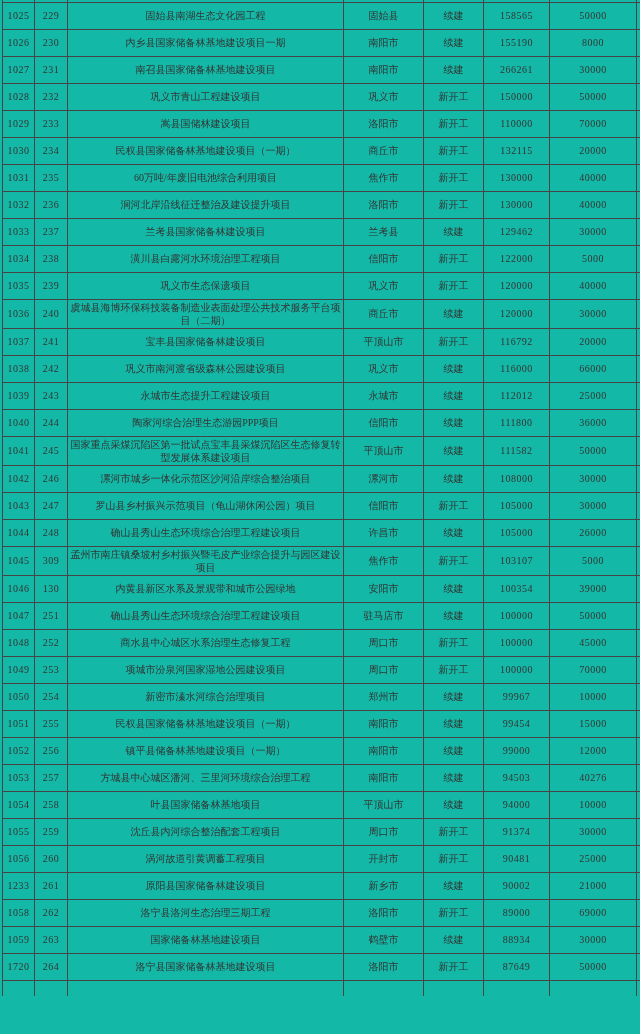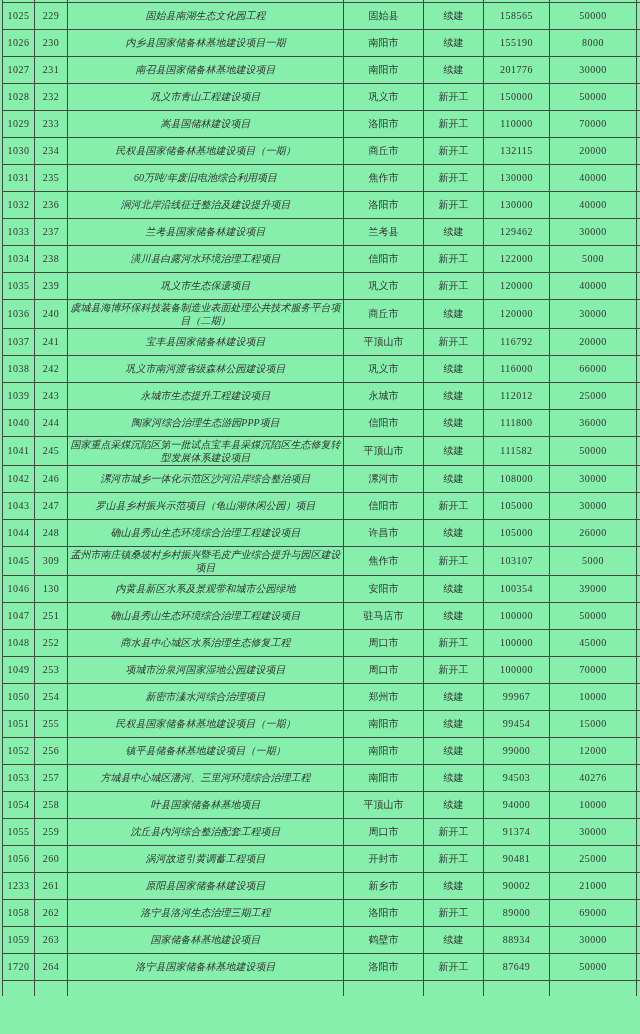--- a/index.html
+++ b/index.html
@@ -5,21 +5,21 @@
   html, body {
     margin: 0;
     padding: 0;
     background: #ffffff;
   }
   #screen {
     position: relative;
     width: 640px;
     height: 1034px;
     overflow: hidden;
-    background: #86efac;
+    background: #14b8a6;
     font-family: "Liberation Serif", "DejaVu Serif", serif;
     color: #333333;
   }
   table.projects {
     border-collapse: collapse;
     table-layout: fixed;
     margin-left: 2px;
     width: 640px;
   }
   table.projects td {
@@ -28,21 +28,21 @@
     vertical-align: middle;
     overflow: hidden;
     padding: 1px 2px;
     font-size: 10px;
     line-height: 13px;
     word-break: break-all;
   }
   tr.data-row { height: 27px; }
   td.c-no, td.c-seq { font-size: 10.5px; letter-spacing: 0.5px; }
   td.c-value1, td.c-value2 { font-size: 10.5px; letter-spacing: 0.5px; }
-  td.c-project { padding: 2px 2px; font-style: italic; }
+  td.c-project { padding: 2px 2px; }
   td.c-sliver { border-right: none; padding: 0; }
   tr.partial-top { height: 2px; }
   tr.partial-top td { border-top: none; padding: 0; line-height: 0; font-size: 0; }
   tr.partial-bottom { height: 16px; }
   tr.partial-bottom td { border-bottom: none; padding: 0; line-height: 0; font-size: 0; }
 </style>
 </head>
 <body>
 
 <div id="screen">
@@ -87,21 +87,21 @@
           <td class="c-value1">155190</td>
           <td class="c-value2">8000</td>
           <td class="c-sliver"></td>
         </tr>
         <tr class="data-row">
           <td class="c-no">1027</td>
           <td class="c-seq">231</td>
           <td class="c-project">南召县国家储备林基地建设项目</td>
           <td class="c-city">南阳市</td>
           <td class="c-status">续建</td>
-          <td class="c-value1">201776</td>
+          <td class="c-value1">266261</td>
           <td class="c-value2">30000</td>
           <td class="c-sliver"></td>
         </tr>
         <tr class="data-row">
           <td class="c-no">1028</td>
           <td class="c-seq">232</td>
           <td class="c-project">巩义市青山工程建设项目</td>
           <td class="c-city">巩义市</td>
           <td class="c-status">新开工</td>
           <td class="c-value1">150000</td>

